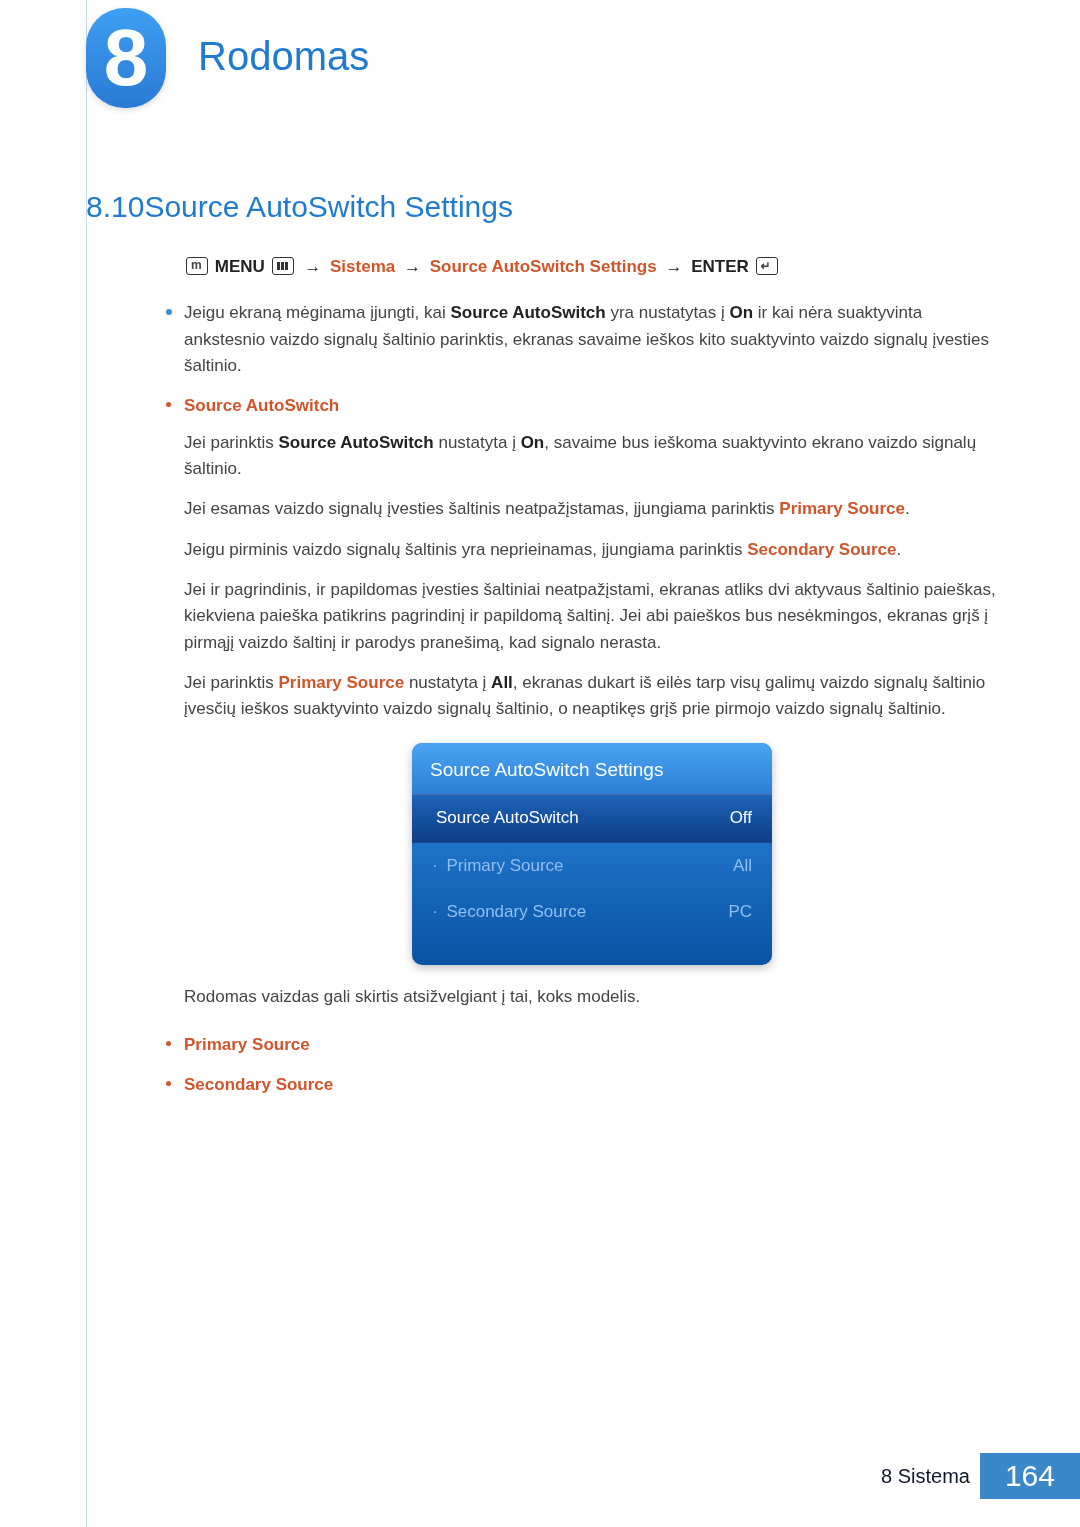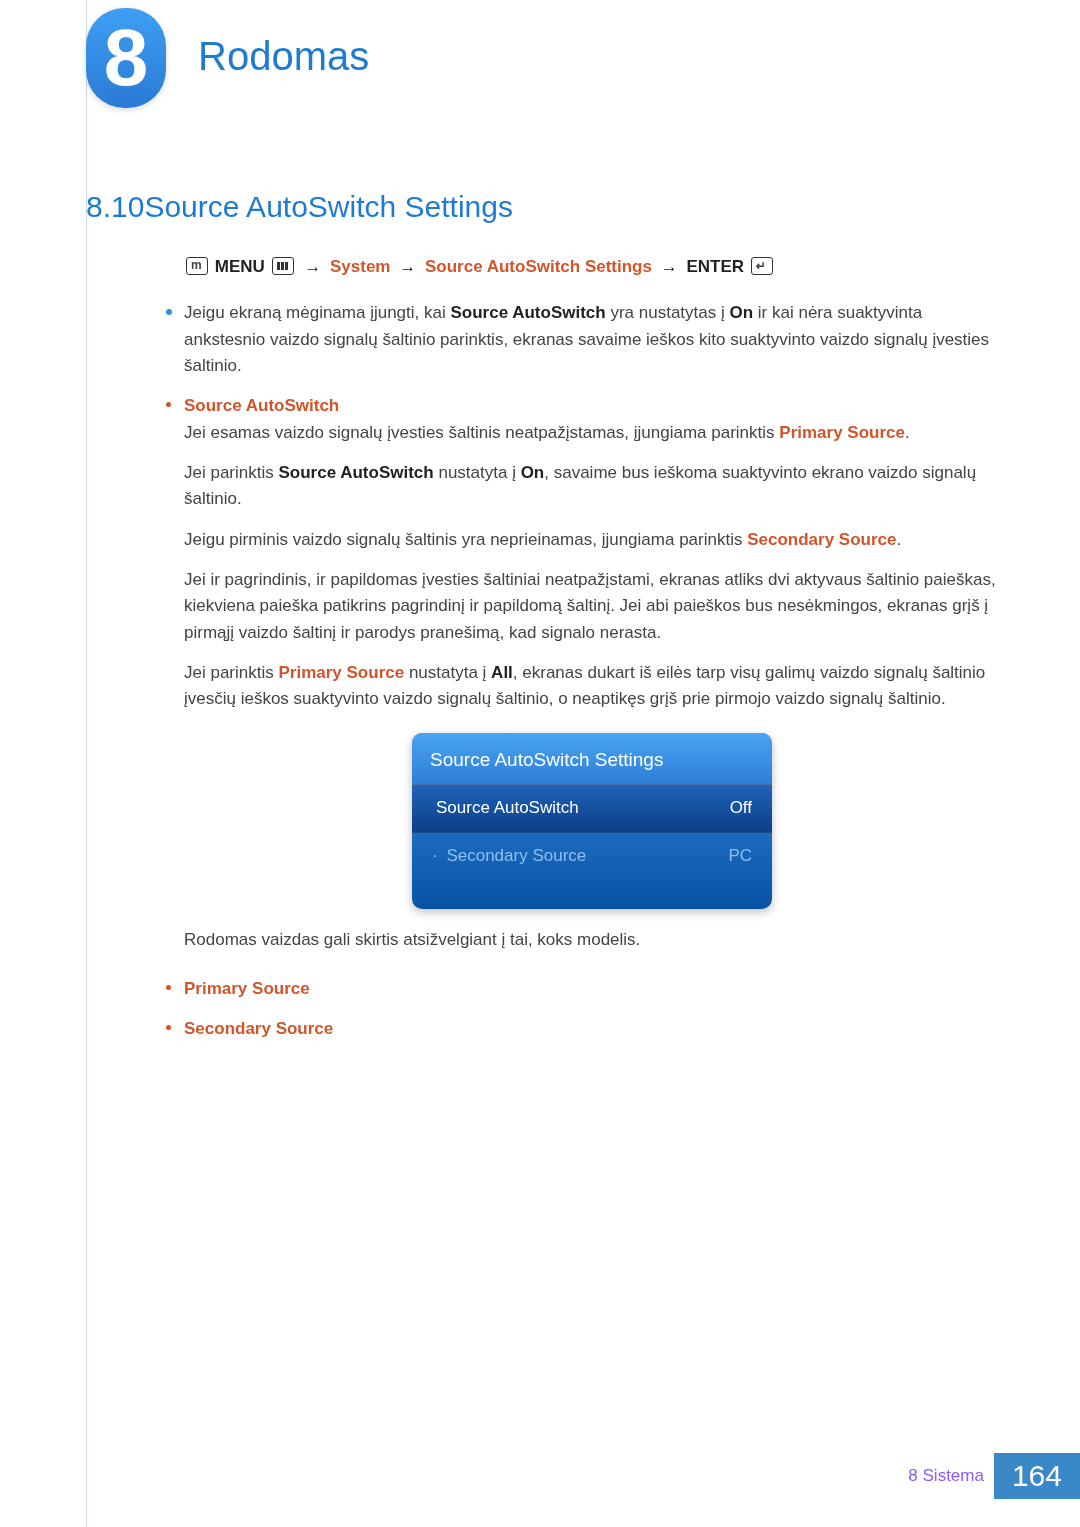--- a/index.html
+++ b/index.html
@@ -135,26 +135,26 @@
     margin: 10px 0 22px;
     color: #444;
   }
   .footer {
     position: absolute;
     bottom: 28px;
     right: 0;
     display: flex;
     align-items: center;
   }
-  .footer-text { color: #8b5cf6; font-size: 17px; margin-right: 0; }
+  .footer-text { color: #0f172a; font-size: 20px; margin-right: 0; }
   .footer-page {
     background: #3b88c9;
     color: #fff;
     font-size: 30px;
-    padding: 6px 18px;
+    padding: 6px 25px;
     margin-left: 10px;
   }
 </style>
 </head>
 <body>
 
 <div class="page">
   <div class="left-rule"></div>
 
   <div class="chapter-badge">8</div>
@@ -165,59 +165,63 @@
     <span class="section-title">Source AutoSwitch Settings</span>
   </div>
 
   <div class="content">
 
     <div class="nav-path">
       <span class="icon-box m"></span>
       <span class="black">MENU</span>
       <span class="icon-box menu"></span>
       <span class="sep">→</span>
-      <span class="red">System</span>
+      <span class="red">Sistema</span>
       <span class="sep">→</span>
       <span class="red">Source AutoSwitch Settings</span>
       <span class="sep">→</span>
       <span class="black">ENTER</span>
       <span class="icon-box enter"></span>
     </div>
 
     <ul class="top">
       <li>
         <span>
           <span>Jeigu ekraną mėginama įjungti, kai </span><span class="b">Source AutoSwitch</span><span> yra nustatytas į </span><span class="b">On</span><span> ir kai nėra suaktyvinta ankstesnio vaizdo signalų šaltinio parinktis, ekranas savaime ieškos kito suaktyvinto vaizdo signalų įvesties šaltinio.</span>
         </span>
 
         <ul class="inner">
           <li>
             <span class="hl">Source AutoSwitch</span>
+            <div class="para" style="margin-top:10px">
+              <span>Jei parinktis </span><span class="b">Source AutoSwitch</span><span> nustatyta į </span><span class="b">On</span><span>, savaime bus ieškoma suaktyvinto ekrano vaizdo signalų šaltinio.</span>
+            </div>
             <div class="para">
               <span>Jei esamas vaizdo signalų įvesties šaltinis neatpažįstamas, įjungiama parinktis </span><span class="hl">Primary Source</span><span>.</span>
-            </div>
-            <div class="para" style="margin-top:10px">
-              <span>Jei parinktis </span><span class="b">Source AutoSwitch</span><span> nustatyta į </span><span class="b">On</span><span>, savaime bus ieškoma suaktyvinto ekrano vaizdo signalų šaltinio.</span>
             </div>
             <div class="para">
               <span>Jeigu pirminis vaizdo signalų šaltinis yra neprieinamas, įjungiama parinktis </span><span class="hl">Secondary Source</span><span>.</span>
             </div>
             <div class="para">Jei ir pagrindinis, ir papildomas įvesties šaltiniai neatpažįstami, ekranas atliks dvi aktyvaus šaltinio paieškas, kiekviena paieška patikrins pagrindinį ir papildomą šaltinį. Jei abi paieškos bus nesėkmingos, ekranas grįš į pirmąjį vaizdo šaltinį ir parodys pranešimą, kad signalo nerasta.</div>
             <div class="para">
               <span>Jei parinktis </span><span class="hl">Primary Source</span><span> nustatyta į </span><span class="b">All</span><span>, ekranas dukart iš eilės tarp visų galimų vaizdo signalų šaltinio įvesčių ieškos suaktyvinto vaizdo signalų šaltinio, o neaptikęs grįš prie pirmojo vaizdo signalų šaltinio.</span>
             </div>
 
             <div class="osd-wrap">
               <div class="osd">
                 <div class="osd-title">Source AutoSwitch Settings</div>
                 <div class="osd-row sel">
                   <span><span class="dot"></span><span>Source AutoSwitch</span></span>
                   <span>Off</span>
                 </div>
                 <div class="osd-row">
+                  <span><span class="dot">· </span><span>Primary Source</span></span>
+                  <span>All</span>
+                </div>
+                <div class="osd-row">
                   <span><span class="dot">· </span><span>Secondary Source</span></span>
                   <span>PC</span>
                 </div>
               </div>
             </div>
             <div class="osd-caption">Rodomas vaizdas gali skirtis atsižvelgiant į tai, koks modelis.</div>
           </li>
 
           <li>
             <span class="hl">Primary Source</span>

